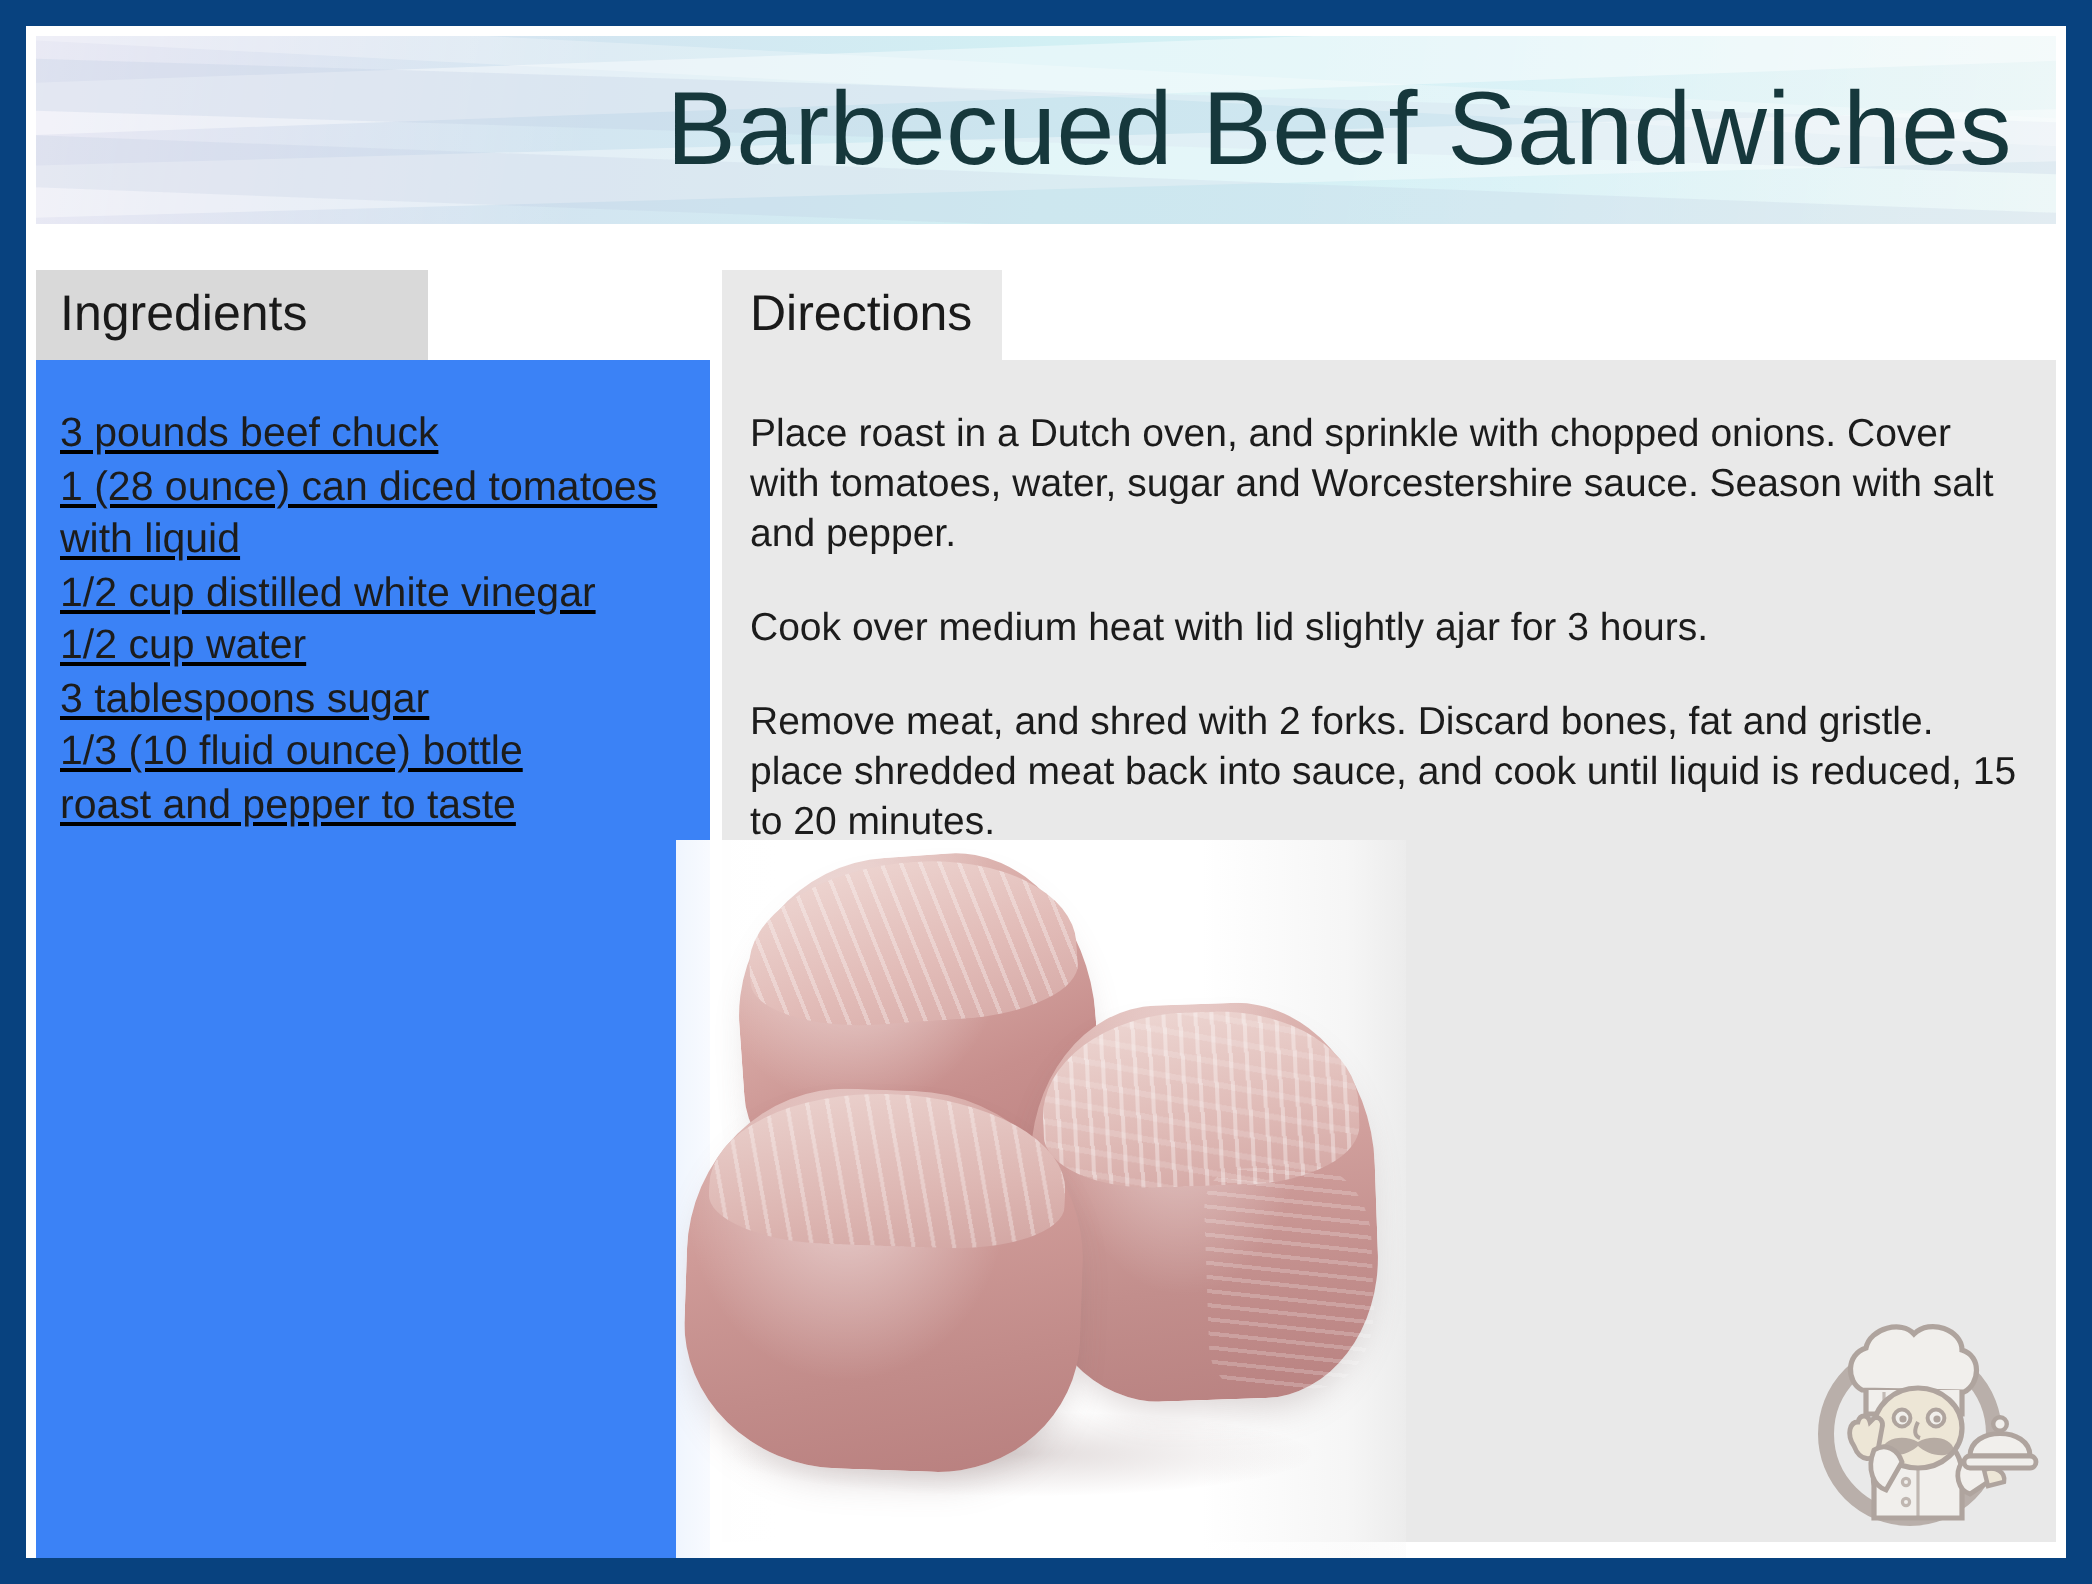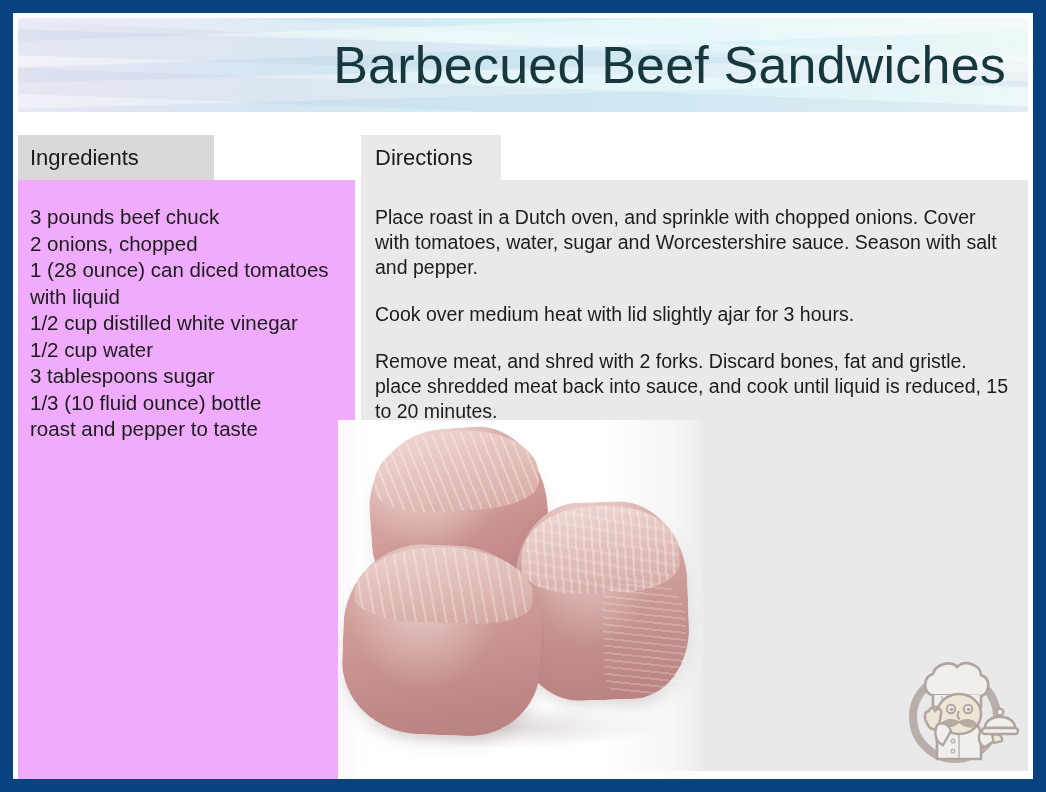--- a/index.html
+++ b/index.html
@@ -67,21 +67,21 @@
     letter-spacing: 0.2px;
     white-space: nowrap;
   }
 
   
   .tab {
     position: absolute;
     background: #d9d9d9;
     height: 45px;
     line-height: 45px;
-    font-size: 22px;
+    font-size: 25px;
     color: #1a1a1a;
     padding-left: 12px;
     box-sizing: border-box;
   }
   .tab-ingredients {
     left: 5px;
     top: 122px;
     width: 196px;
   }
   .tab-directions {
@@ -96,22 +96,23 @@
   .panel {
     position: absolute;
     box-sizing: border-box;
     overflow: hidden;
   }
   .panel-ingredients {
     left: 5px;
     top: 167px;
     width: 337px;
     height: 599px;
-    background: #f0abfc;
+    background: #3b82f6;
     padding: 24px 12px 0 12px;
+    text-decoration: underline;
   }
   .panel-directions {
     left: 348px;
     top: 167px;
     width: 667px;
     height: 591px;
     background: #e9e9e9;
     padding: 25px 14px 0 14px;
   }
 
@@ -249,21 +250,20 @@
       <div class="ribbon r5"></div>
       <div class="banner-title">Barbecued Beef Sandwiches</div>
     </div>
 
     <div class="tab tab-ingredients">Ingredients</div>
     <div class="tab tab-directions">Directions</div>
 
     <div class="panel panel-ingredients">
       <div class="ing-list">
         <div>3 pounds beef chuck</div>
-        <div>2 onions, chopped</div>
         <div>1 (28 ounce) can diced tomatoes</div>
         <div>with liquid</div>
         <div>1/2 cup distilled white vinegar</div>
         <div>1/2 cup water</div>
         <div>3 tablespoons sugar</div>
         <div>1/3 (10 fluid ounce) bottle</div>
         <div>roast and pepper to taste</div>
       </div>
     </div>
 

